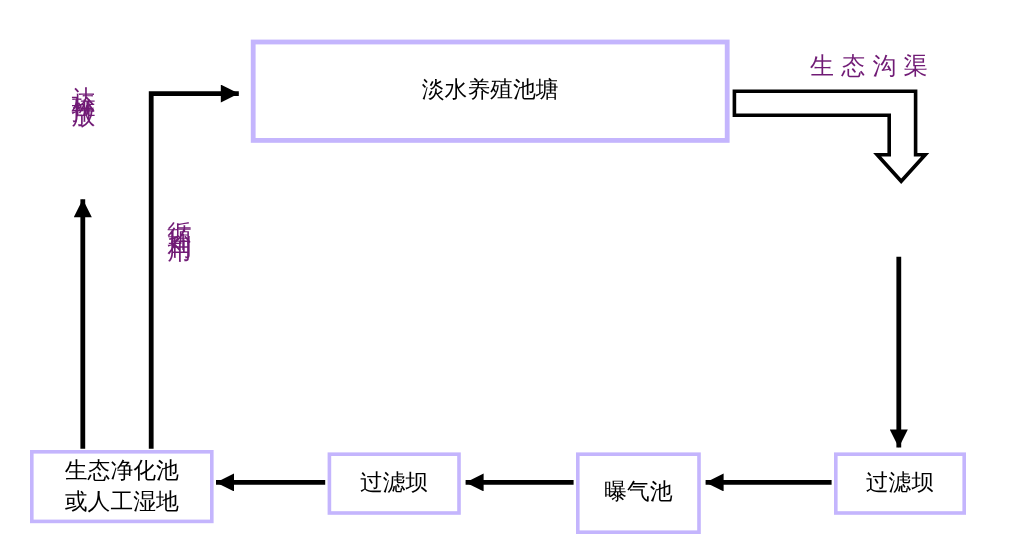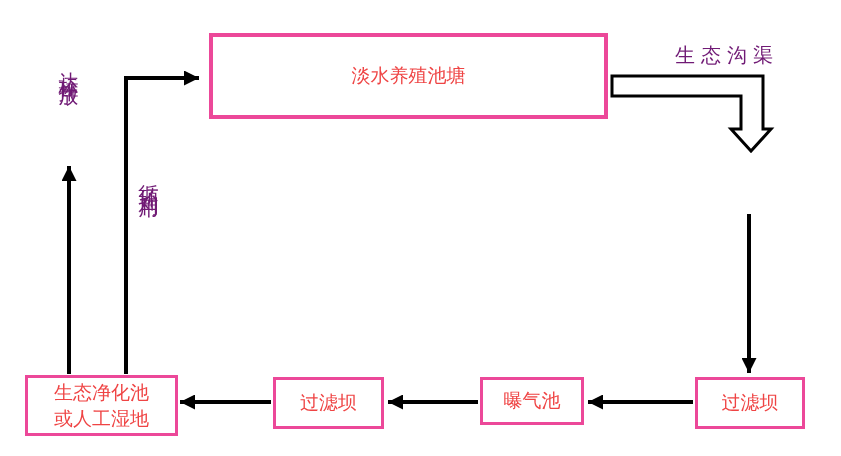--- a/index.html
+++ b/index.html
@@ -20,27 +20,27 @@
     position: absolute;
     left: 0;
     top: 0;
     width: 841px;
     height: 456px;
   }
   .node {
     position: absolute;
     box-sizing: border-box;
     background: #ffffff;
-    border: 3px solid #ec4899;
+    border: 3px solid #c4b5fd;
     display: flex;
     align-items: center;
     justify-content: center;
     text-align: center;
     font-size: 19px;
-    color: #ef4444;
+    color: #000000;
     line-height: 1.35;
   }
   .node.main {
     border-width: 4px;
     font-size: 19px;
   }
   .node.multiline {
     white-space: pre-line;
   }
   .edge-label {
@@ -84,21 +84,21 @@
     <line x1="69" y1="374" x2="69" y2="166" stroke="#000000" stroke-width="4" marker-end="url(#ah)"></line>
 
     <polyline points="126,374 126,78 199,78" fill="none" stroke="#000000" stroke-width="4" stroke-linejoin="miter" marker-end="url(#ah)"></polyline>
   </svg>
 
   <div class="node main" style="left:209px; top:33px; width:399px; height:86px;">淡水养殖池塘</div>
 
 
   <div class="node" style="left:695px; top:377px; width:110px; height:52px;">过滤坝</div>
 
-  <div class="node" style="left:480px; top:377px; width:104px; height:48px;">曝气池</div>
+  <div class="node" style="left:480px; top:377px; width:104px; height:68px;">曝气池</div>
 
   <div class="node" style="left:273px; top:377px; width:111px; height:52px;">过滤坝</div>
 
   <div class="node multiline" style="left:25px; top:375px; width:153px; height:61px;">生态净化池
 或人工湿地</div>
 
   <div class="edge-label horizontal" style="left:662px; top:42px; width:130px;">生态沟渠</div>
 
   <div class="edge-label vertical" style="left:59px; top:56px; height:110px;">达标排放</div>
 

